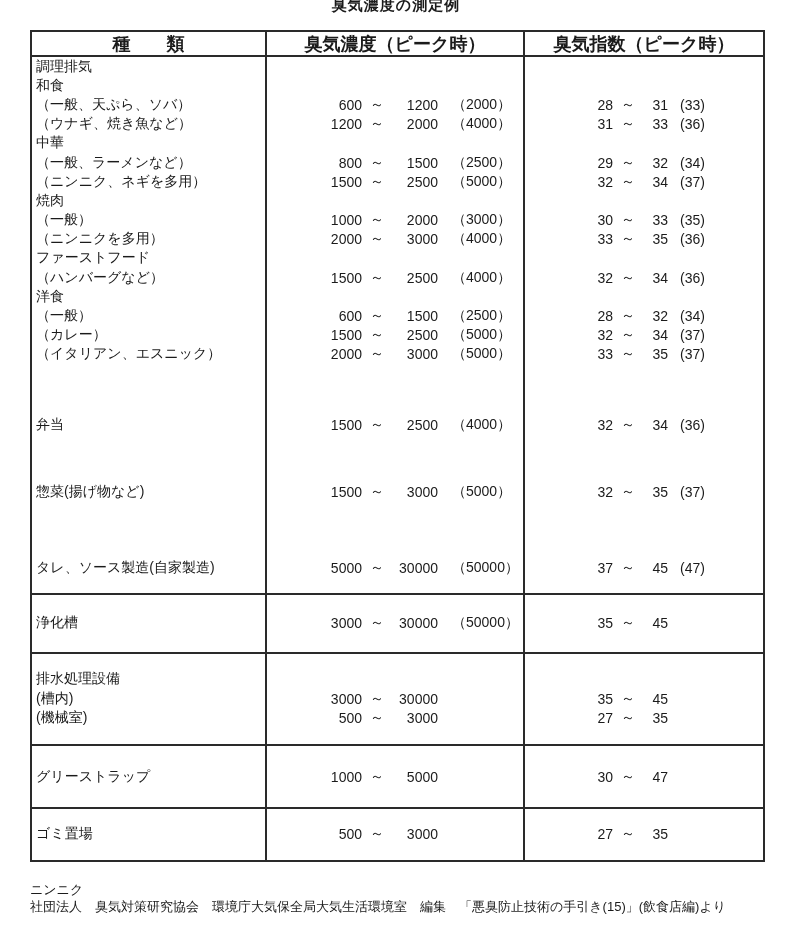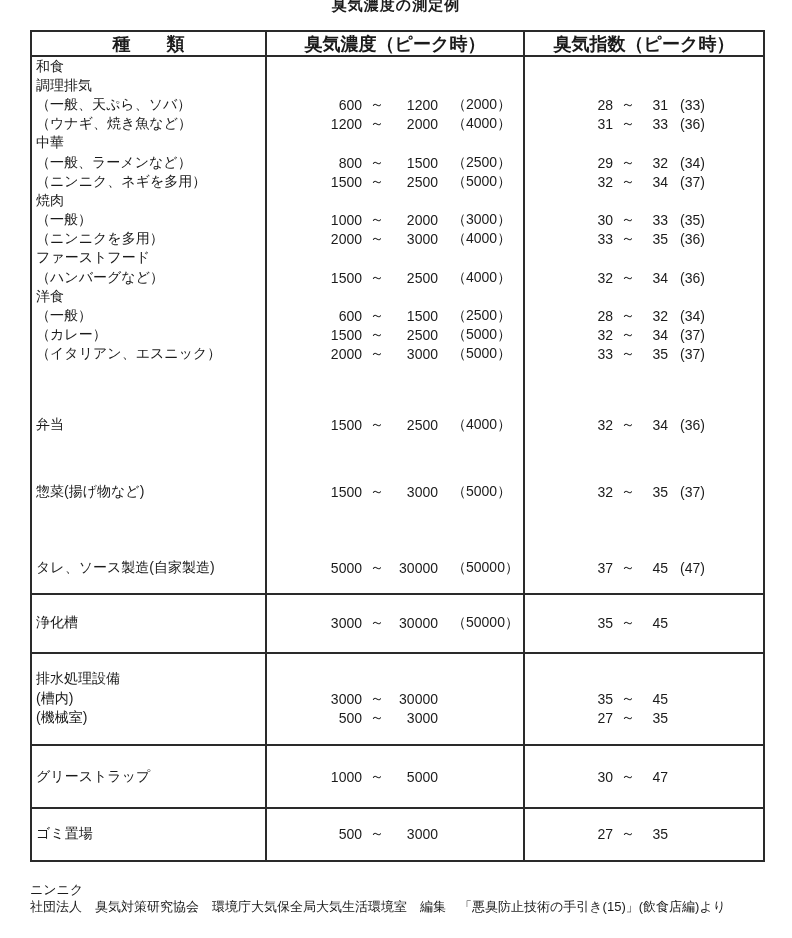--- a/index.html
+++ b/index.html
@@ -79,26 +79,26 @@
 
   <div class="odr-table">
     <div class="hdr">
       <div class="c1 hcell">種　　類</div>
       <div class="c2 hcell">臭気濃度（ピーク時）</div>
       <div class="c3 hcell">臭気指数（ピーク時）</div>
     </div>
     <div id="sections">
         <div class="section">
           <div class="line" style="height: 19.2px;">
+            <div class="cell c1 label-cell">調理排気</div>
+            <div class="cell c2"></div>
+            <div class="cell c3"></div>
+          </div>
+          <div class="line" style="height: 19.2px;">
             <div class="cell c1 label-cell">和食</div>
-            <div class="cell c2"></div>
-            <div class="cell c3"></div>
-          </div>
-          <div class="line" style="height: 19.2px;">
-            <div class="cell c1 label-cell">調理排気</div>
             <div class="cell c2"></div>
             <div class="cell c3"></div>
           </div>
           <div class="line" style="height: 19.2px;">
             <div class="cell c1 label-cell">（一般、天ぷら、ソバ）</div>
             <div class="cell c2">
               <span class="num conc-low">600</span>
               <span class="num conc-tilde">～</span>
               <span class="num conc-high">1200</span>
               <span class="num conc-peak">（2000）</span>

